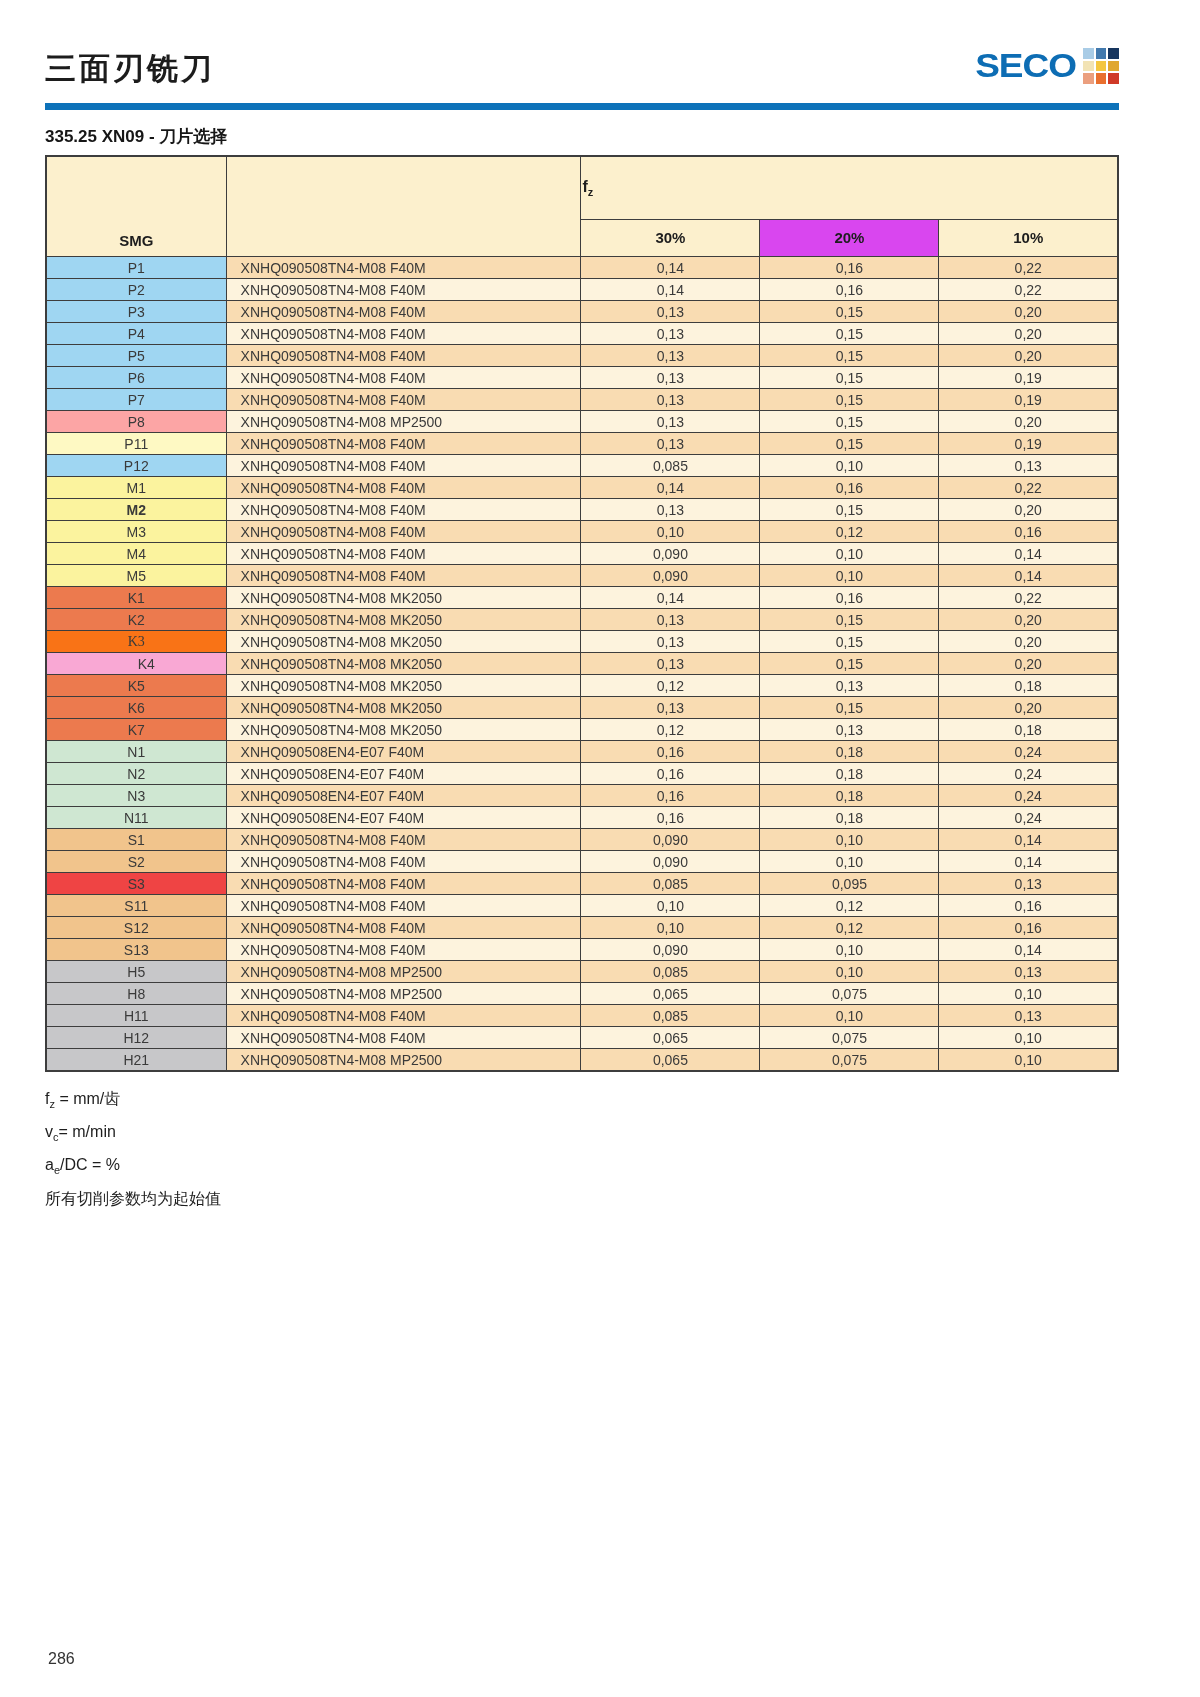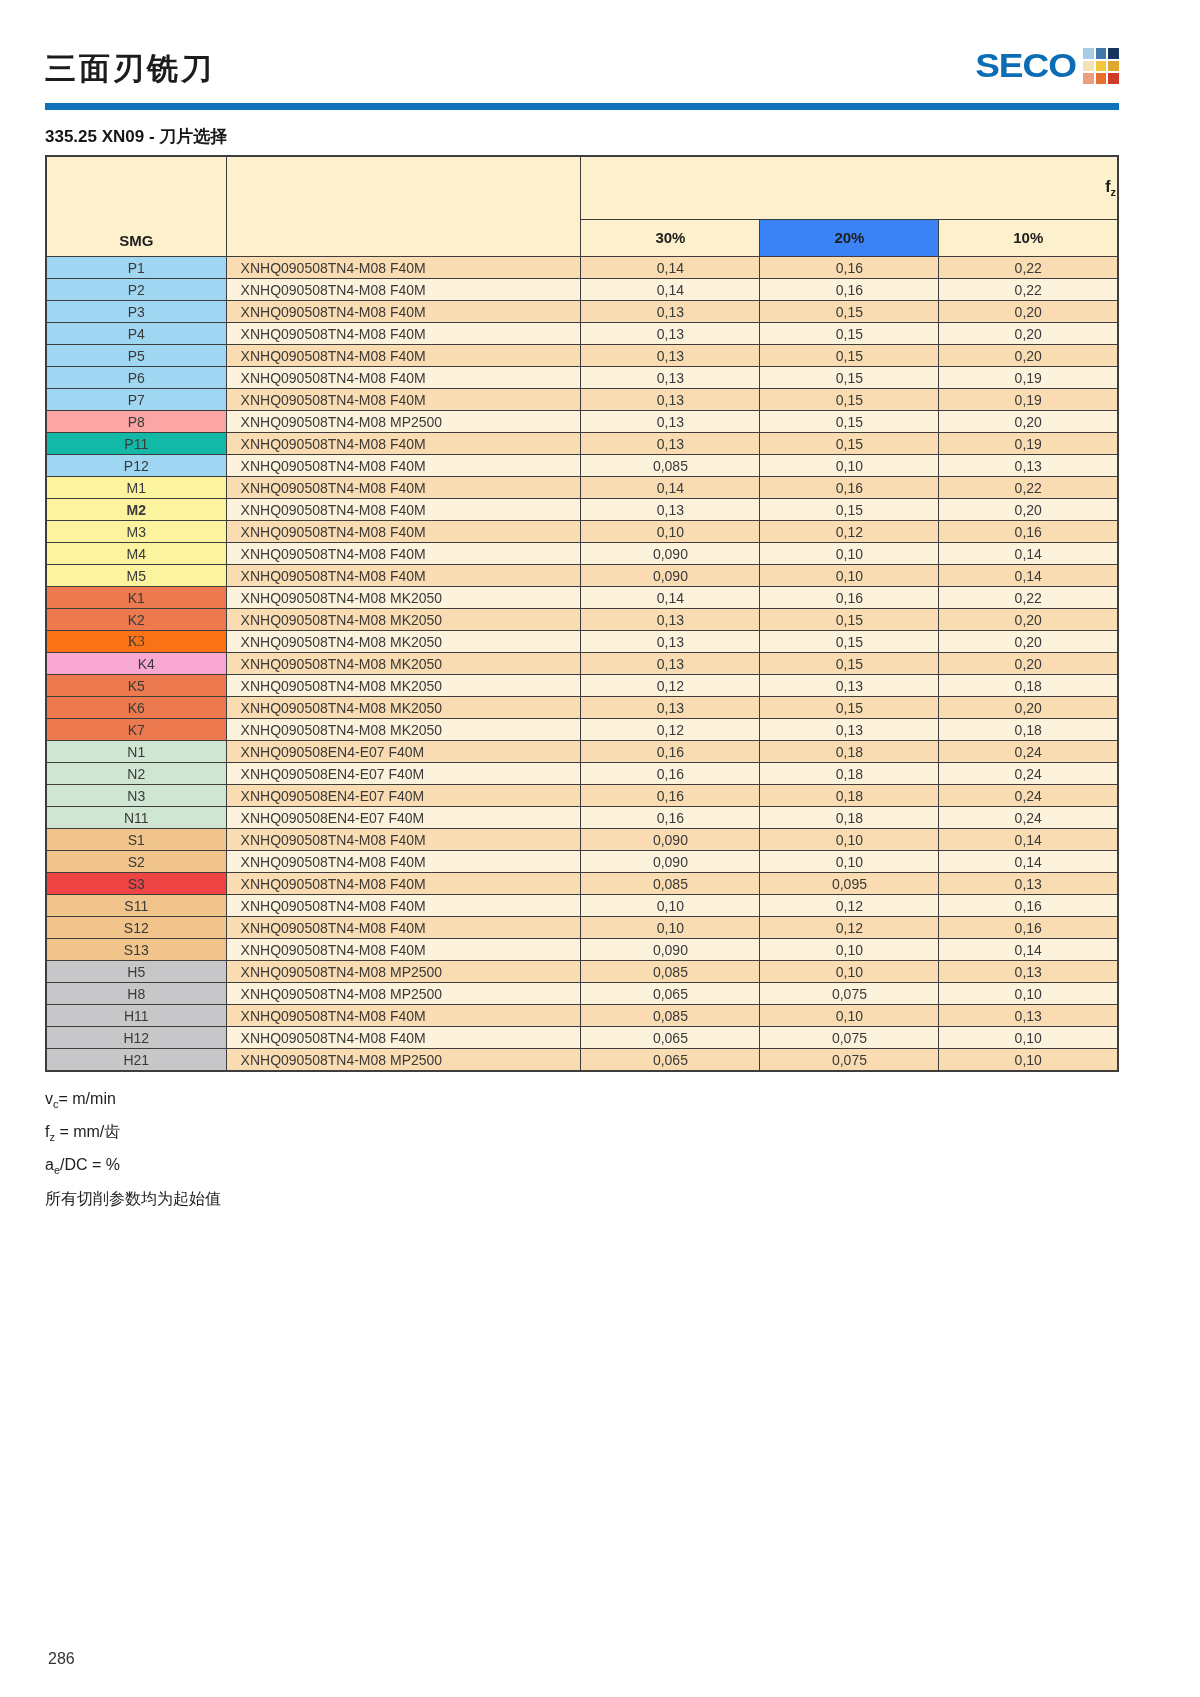--- a/index.html
+++ b/index.html
@@ -22,21 +22,21 @@
   .header-rule{height:7px;margin-top:19px;}
 
   .section-title{margin:15px 0 0 0;font-size:17px;font-weight:700;color:#161616;}
 
   
   table.inserts{width:100%;border-collapse:collapse;table-layout:fixed;margin-top:7px;
                 border:2px solid #3d3d3d;}
   table.inserts th, table.inserts td{border:1px solid #3d3d3d;overflow:hidden;white-space:nowrap;}
   thead th{font-weight:700;font-size:15px;color:#1d1d1d;}
   th.smg-head{vertical-align:bottom;text-align:center;padding-bottom:7px;height:91px;}
-  th.fz-head{height:58px;text-align:right;vertical-align:middle;font-size:16px;}
+  th.fz-head{height:58px;text-align:left;vertical-align:middle;font-size:16px;}
   th.fz-head sub{font-size:11px;}
   tr.subhead th{height:33px;text-align:center;vertical-align:middle;}
   tbody td{height:21px;font-size:14px;color:#3a3a3a;padding:0;vertical-align:middle;}
   td.smg{text-align:center;}
   td.insert{text-align:left;padding-left:14px;}
   td.val{text-align:center;}
 
   
   .footnotes{margin-top:13px;}
   .footnote{font-size:16px;line-height:28px;color:#1e1e1e;}
@@ -81,21 +81,21 @@
           <col style="width:16.7%">
       </colgroup>
       <thead>
         <tr>
           <th class="smg-head" rowspan="2" style="background: rgb(252, 240, 205);">SMG</th>
           <th class="smg-head" rowspan="2" style="background: rgb(252, 240, 205);"></th>
           <th class="fz-head" colspan="3" style="background: rgb(252, 240, 205);"><span>f</span><sub>z</sub></th>
         </tr>
         <tr class="subhead">
           <th style="background: rgb(252, 240, 205);">30%</th>
-          <th style="background: #3b82f6;">20%</th>
+          <th style="background: #d946ef;">20%</th>
           <th style="background: rgb(252, 240, 205);">10%</th>
         </tr>
       </thead>
       <tbody>
           <tr>
             <td class="smg" style="background: rgb(159, 214, 242);">P1</td>
             <td class="insert" style="background: rgb(249, 220, 178);">XNHQ090508TN4-M08 F40M</td>
             <td class="val" style="background: rgb(249, 220, 178);">0,14</td>
             <td class="val" style="background: rgb(249, 220, 178);">0,16</td>
             <td class="val" style="background: rgb(249, 220, 178);">0,22</td>
@@ -143,21 +143,21 @@
             <td class="val" style="background: rgb(249, 220, 178);">0,19</td>
           </tr>
           <tr>
             <td class="smg" style="background: #fca5a5;">P8</td>
             <td class="insert" style="background: rgb(253, 243, 221);">XNHQ090508TN4-M08 MP2500</td>
             <td class="val" style="background: rgb(253, 243, 221);">0,13</td>
             <td class="val" style="background: rgb(253, 243, 221);">0,15</td>
             <td class="val" style="background: rgb(253, 243, 221);">0,20</td>
           </tr>
           <tr>
-            <td class="smg" style="background: #14b8a6; margin-left: 28px;">P11</td>
+            <td class="smg" style="background: #fef9c3; margin-left: 28px;">P11</td>
             <td class="insert" style="background: rgb(249, 220, 178);">XNHQ090508TN4-M08 F40M</td>
             <td class="val" style="background: rgb(249, 220, 178);">0,13</td>
             <td class="val" style="background: rgb(249, 220, 178);">0,15</td>
             <td class="val" style="background: rgb(249, 220, 178);">0,19</td>
           </tr>
           <tr>
             <td class="smg" style="background: rgb(159, 214, 242);">P12</td>
             <td class="insert" style="background: rgb(253, 243, 221);">XNHQ090508TN4-M08 F40M</td>
             <td class="val" style="background: rgb(253, 243, 221);">0,085</td>
             <td class="val" style="background: rgb(253, 243, 221);">0,10</td>
@@ -349,21 +349,21 @@
             <td class="smg" style="background: rgb(199, 199, 201);">H21</td>
             <td class="insert" style="background: rgb(249, 220, 178);">XNHQ090508TN4-M08 MP2500</td>
             <td class="val" style="background: rgb(249, 220, 178);">0,065</td>
             <td class="val" style="background: rgb(249, 220, 178);">0,075</td>
             <td class="val" style="background: rgb(249, 220, 178);">0,10</td>
           </tr>
         </tbody>
     </table>
 
     <div class="footnotes">
+        <div class="footnote"><span>f</span><sub>z</sub><span> = mm/齿</span></div>
         <div class="footnote"><span>v</span><sub>c</sub><span>= m/min</span></div>
-        <div class="footnote"><span>f</span><sub>z</sub><span> = mm/齿</span></div>
         <div class="footnote"><span>a</span><sub>e</sub><span>/DC = %</span></div>
         <div class="footnote"><span>所有切削参数均为起始值</span></div>
       </div>
   </div>
 
   <div class="page-number">286</div>
 </div>
 
 </body></html>

